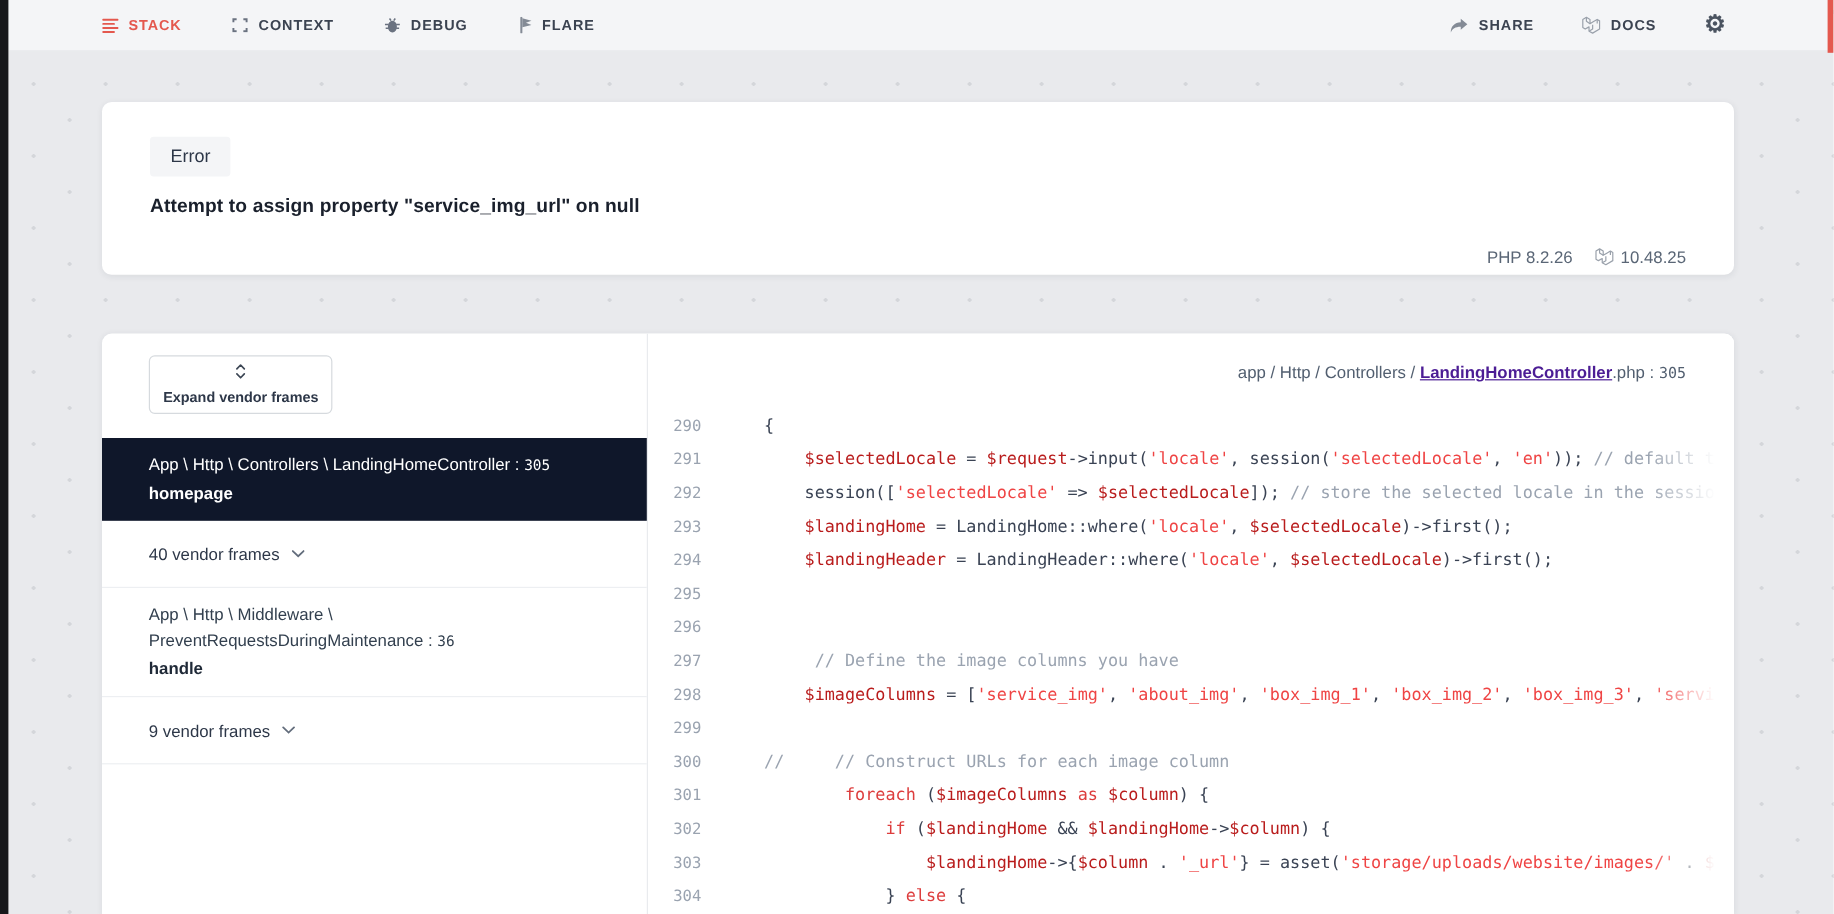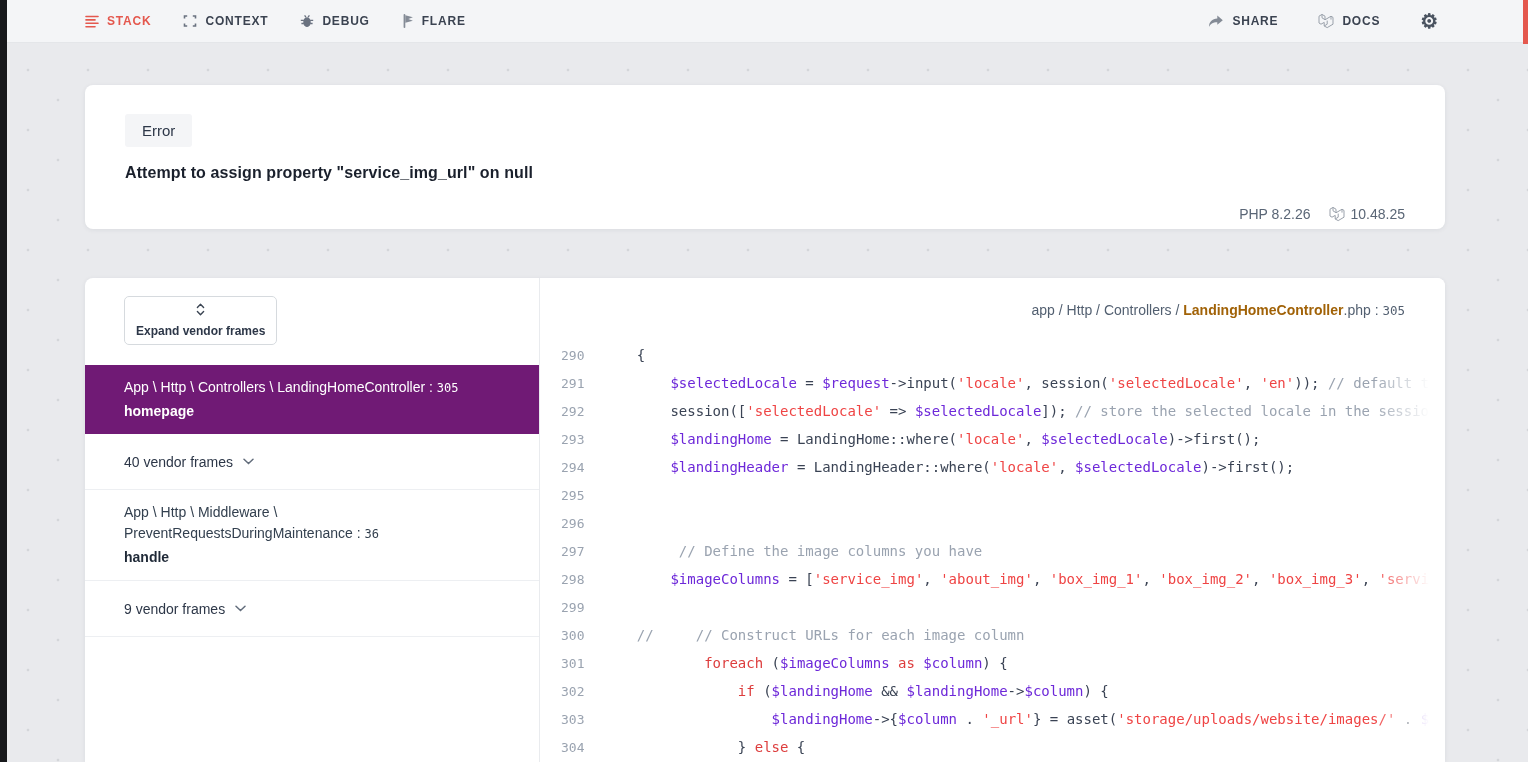--- a/index.html
+++ b/index.html
@@ -16,21 +16,21 @@
   }
   .left-strip { position:absolute; left:0; top:0; width:7px; height:762px; background:#17181b; z-index:90; }
   .scroll-thumb { position:absolute; right:0; top:0; width:5px; height:44px; background:#e4584e; z-index:95; }
 
   
   .topbar {
     position:absolute; left:0; top:0; width:1528px; height:43px;
     background:#f4f5f7; border-bottom:1px solid #e4e6e9;
     display:flex; align-items:center; z-index:10;
   }
-  .tabs { display:flex; gap:32px; margin-left:85px; }
+  .tabs { display:flex; gap:42px; margin-left:85px; }
   .tab, .action-btn {
     display:flex; align-items:center; gap:8px; background:none; border:none; padding:0;
     font-family:"Liberation Sans", sans-serif; font-size:12px; font-weight:700;
     letter-spacing:.8px; color:#3b4351; cursor:pointer;
   }
   .tab.active { color:#e4584e; }
   .actions { display:flex; align-items:center; gap:40px; margin-left:auto; margin-right:89px; }
   .icon { display:inline-flex; align-items:center; justify-content:center; line-height:0; }
   .glyph { font-size:20px; line-height:1; color:#4a5360; }
 
@@ -54,42 +54,42 @@
     background:#fff; border-radius:8px 8px 0 0; box-shadow:0 1px 5px rgba(30,40,60,.07);
     display:flex; overflow:hidden;
   }
   .sidebar { width:455px; flex:none; border-right:1px solid #e9ebee; }
   .expand-btn {
     margin:18px 0 20px 39px; display:inline-flex; align-items:center; gap:8px;
     background:#fff; border:1px solid #d6dade; border-radius:5px; padding:6px 11px;
     font-family:"Liberation Sans", sans-serif; font-size:12px; font-weight:700; color:#2d3748; cursor:pointer;flex-direction:column;
   }
   .frame { padding:12px 39px 15px; border-bottom:1px solid #edeff2; cursor:pointer; }
-  .frame.selected { background:#701a75; border-bottom:none; }
+  .frame.selected { background:#0f172a; border-bottom:none; }
   .frame-path { font-size:14px; color:#33404f; line-height:21px; }
   .frame.selected .frame-path { color:#ffffff; }
   .frame-line-no { font-family:"DejaVu Sans Mono", monospace; font-size:12px; }
   .frame-method { font-size:14px; font-weight:700; color:#1f2937; margin-top:4px; }
   .frame.selected .frame-method { color:#fff; }
   .vendor-row {
     height:56px; display:flex; align-items:center; gap:10px; padding-left:39px;
     font-size:14px; color:#2d3748; border-bottom:1px solid #edeff2; cursor:pointer;
   }
 
   
   .code-panel { flex:1; position:relative; overflow:hidden; background:#fff; }
   .breadcrumb { position:absolute; top:24px; right:40px; font-size:14px; color:#525f70; white-space:nowrap; }
-  .breadcrumb .bold { font-weight:700; color:#a16207; }
+  .breadcrumb .bold { font-weight:700; color:#4c1d95;text-decoration:underline; }
   .breadcrumb .mono { font-family:"DejaVu Sans Mono", monospace; font-size:12.5px; }
   .code-lines { position:absolute; top:63px; left:0; right:0; font-family:"DejaVu Sans Mono", monospace; font-size:14px; }
   .cl { display:flex; height:28px; align-items:center; }
   .ln { width:63px; flex:none; padding-left:21px; color:#9aa3b0; font-size:13px; }
   .lc { white-space:pre; }
   .tok-p { color:#3a4354; }
-  .tok-v { color:#6d28d9;margin-top:20px; }
+  .tok-v { color:#b91c1c;margin-top:20px; }
   .tok-s { color:#ef4444; }
   .tok-k { color:#dd3d3d; }
   .tok-c { color:#9aa3b0; }
   .code-fade {
     position:absolute; top:63px; right:0; bottom:0; width:72px;
     background:linear-gradient(to right, rgba(255,255,255,0), #ffffff 78%);
     pointer-events:none;
   }
 </style>
 </head>

